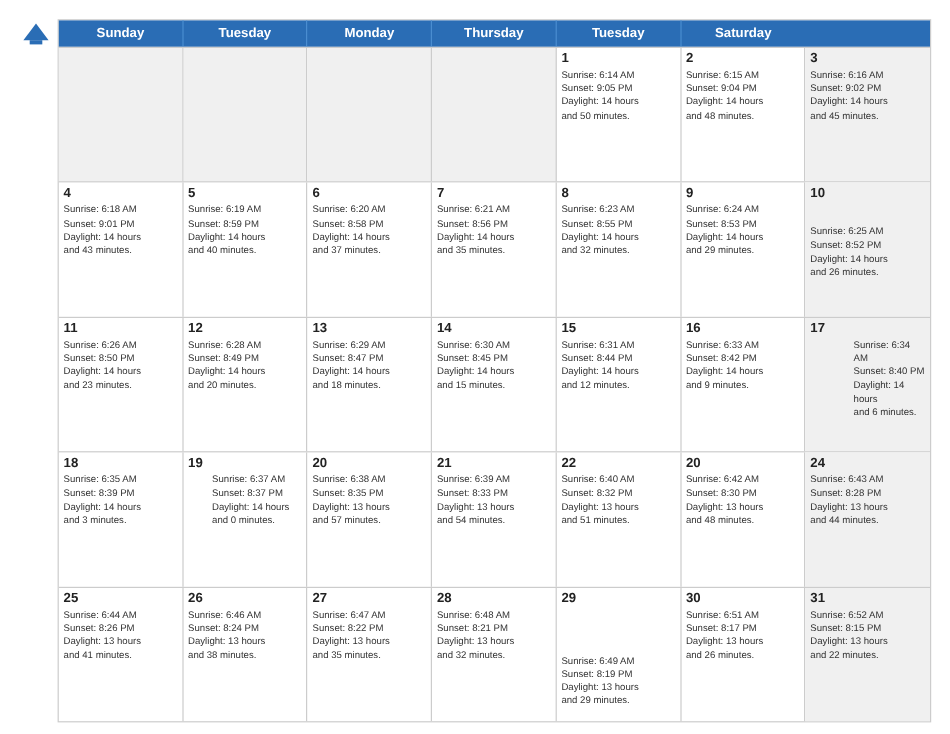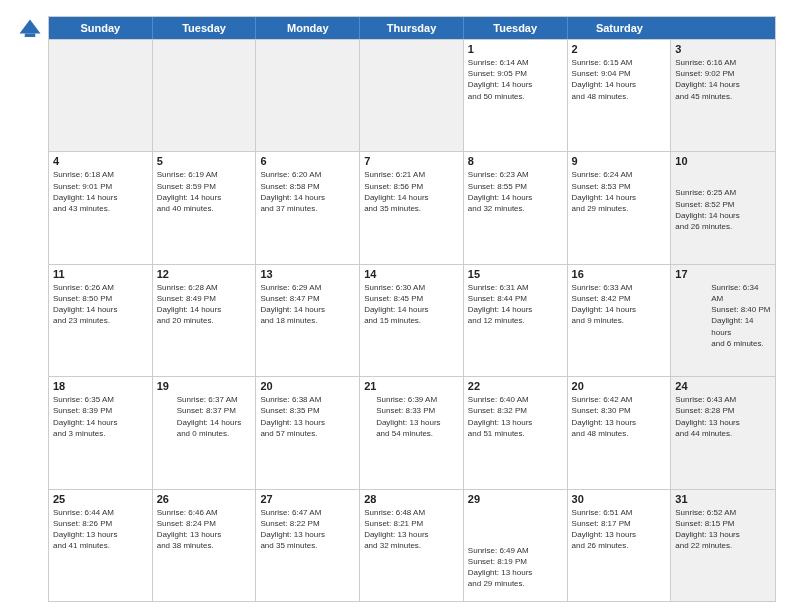--- a/index.html
+++ b/index.html
@@ -289,21 +289,21 @@
           </div>
           <div class="cal-cell">
             <span class="day-num">20</span>
             <div class="cell-info" style="white-space: pre-line;">Sunrise: 6:38 AM
 Sunset: 8:35 PM
 Daylight: 13 hours
 and 57 minutes.</div>
           </div>
           <div class="cal-cell">
             <span class="day-num">21</span>
-            <div class="cell-info" style="white-space: pre-line; margin-left: 12px;">Sunrise: 6:39 AM
+            <div class="cell-info" style="white-space: pre-line;">Sunrise: 6:39 AM
 Sunset: 8:33 PM
 Daylight: 13 hours
 and 54 minutes.</div>
           </div>
           <div class="cal-cell">
             <span class="day-num">22</span>
             <div class="cell-info" style="white-space: pre-line;">Sunrise: 6:40 AM
 Sunset: 8:32 PM
 Daylight: 13 hours
 and 51 minutes.</div>

